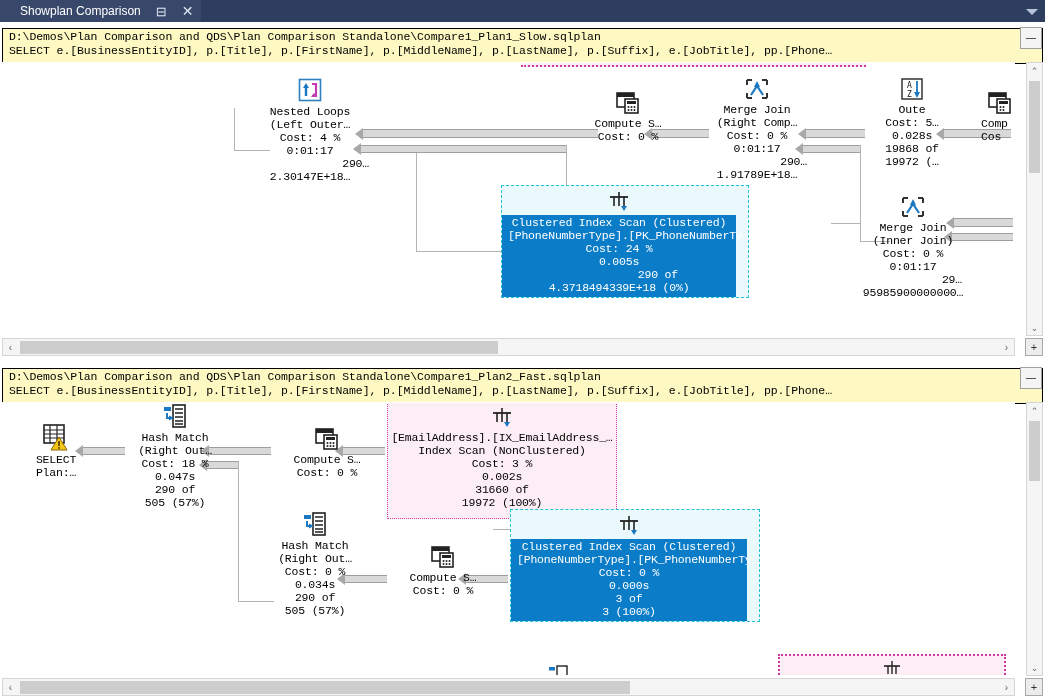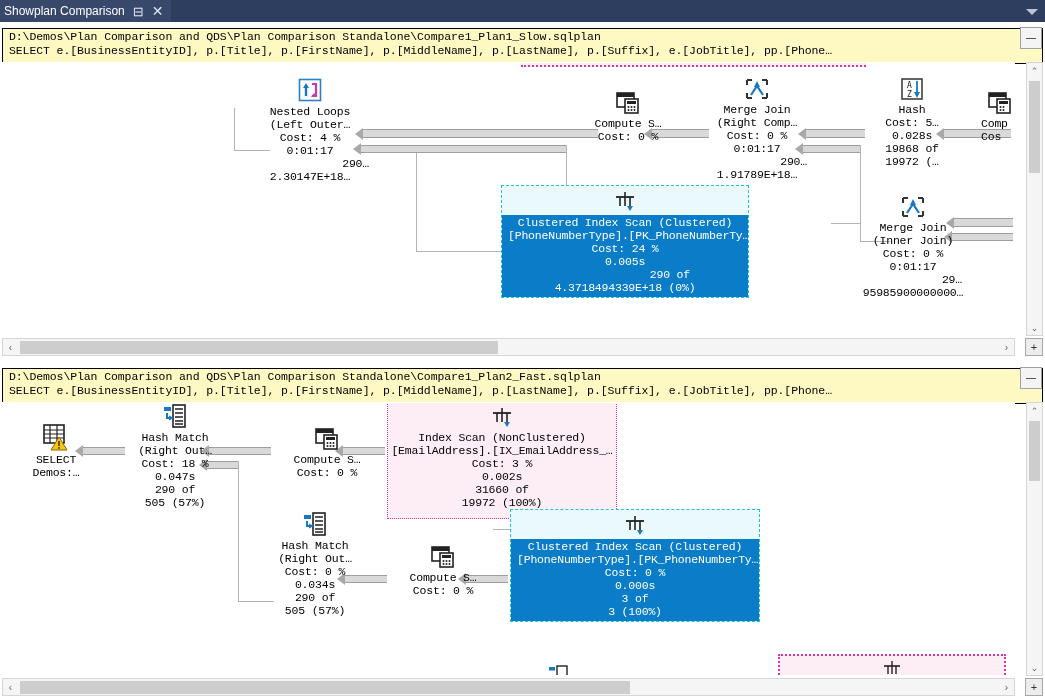--- a/index.html
+++ b/index.html
@@ -11,22 +11,22 @@
   }
   .app{position:relative;width:1045px;height:698px;}
 
   
   .tabstrip{
     position:absolute;left:0;top:0;width:1045px;height:22px;
     background:#2d3e5f;
   }
   .tab{
     position:absolute;left:0;top:0;height:22px;
-    display:flex;align-items:center;gap:8px;
-    padding:0 8px 0 4px;
+    display:flex;align-items:center;gap:15px;
+    padding:0 8px 0 20px;
     background:#38486b;color:#ffffff;
     font-family:"Liberation Sans","DejaVu Sans",sans-serif;font-size:12px;
     white-space:nowrap;
   }
   .tab .pin,.tab .close{
     font-family:"Liberation Sans",sans-serif;font-size:13px;line-height:1;
     color:#dfe5f0;cursor:pointer;
   }
   .tab .close{font-size:14px;}
   .tabmenu{
@@ -107,21 +107,21 @@
     display:flex;align-items:center;justify-content:center;cursor:pointer;
   }
 
   
   .node{position:absolute;text-align:center;white-space:nowrap;}
   .node .lbl{font-size:11.5px;line-height:13px;letter-spacing:-0.2px;}
   .icon{display:block;margin:0 auto 2px auto;}
 
   .node.sel{
     background:#e9f9fc;border:1px dashed #22c3d6;box-sizing:border-box;
-    padding:3px 0 0 0;
+    padding:3px 12px 0 0;
   }
   .node.sel .txtbox{background:#0a7cc8;color:#fff;padding:1px 6px 3px 6px;}
   .node.pink{
     background:#fdeef6;border:1px dotted #cf3ba5;box-sizing:border-box;padding:4px 0 0 0;
   }
 
   .conn{position:absolute;background:#b4b4b4;}
   .conn.h{height:1px;}
   .conn.v{width:1px;}
   .band{position:absolute;background:#d9d9d9;border-top:1px solid #9e9e9e;border-bottom:1px solid #9e9e9e;box-sizing:border-box;}
@@ -241,21 +241,21 @@
       </div>
 
       <div class="node" style="left:862px;top:14px;width:94px;">
         <svg class="icon" width="26" height="24" viewBox="0 0 26 24">
           <rect x="3" y="2" width="20" height="20" fill="#fff" stroke="#333" stroke-width="1.5"></rect>
           <text x="8" y="11" font-size="8" font-family="monospace" fill="#111">A</text>
           <text x="8" y="20" font-size="8" font-family="monospace" fill="#111">Z</text>
           <path d="M18 4 L18 18" stroke="#1a78c2" stroke-width="1.8"></path>
           <path d="M18 21 L15 15 L21 15 Z" fill="#1a78c2"></path>
         </svg>
-        <div class="lbl">Hash</div>
+        <div class="lbl">Oute</div>
         <div class="lbl">Cost: 5…</div>
         <div class="lbl">0.028s</div>
         <div class="lbl">19868 of</div>
         <div class="lbl">19972 (…</div>
       </div>
 
       <div class="node" style="left:978px;top:28px;width:70px;text-align:left;">
         <svg class="icon" width="26" height="24" viewBox="0 0 26 24" style="margin:0 0 2px 6px;">
           <rect x="2" y="2" width="17" height="14" fill="#fff" stroke="#222" stroke-width="1.6"></rect>
           <rect x="2" y="2" width="17" height="4" fill="#222"></rect>
@@ -354,21 +354,21 @@
       <div class="node" style="left:16px;top:20px;width:74px;">
         <svg class="icon" width="30" height="28" viewBox="0 0 30 28">
           <rect x="3" y="2" width="20" height="18" fill="#fff" stroke="#222" stroke-width="1.6"></rect>
           <path d="M3 7 L23 7 M3 11 L23 11 M3 15 L23 15" stroke="#222" stroke-width="1.2"></path>
           <path d="M9 2 L9 20 M16 2 L16 20" stroke="#222" stroke-width="1.2"></path>
           <path d="M18 14 L26 27 L10 27 Z" fill="#f5c518" stroke="#8a6a00" stroke-width="1"></path>
           <path d="M18 18 L18 23" stroke="#4a3a00" stroke-width="1.6"></path>
           <circle cx="18" cy="25" r="0.9" fill="#4a3a00"></circle>
         </svg>
         <div class="lbl">SELECT</div>
-        <div class="lbl">Demos:…</div>
+        <div class="lbl">Plan:…</div>
       </div>
 
       <div class="node" style="left:108px;top:0px;width:128px;">
         <svg class="icon" width="26" height="26" viewBox="0 0 26 26">
           <rect x="11" y="2" width="12" height="22" fill="#fff" stroke="#222" stroke-width="1.6"></rect>
           <path d="M13 6 L21 6 M13 10 L21 10 M13 14 L21 14 M13 18 L21 18 M13 21 L21 21" stroke="#222" stroke-width="1.3"></path>
           <rect x="2" y="4" width="7" height="4" fill="#1a78c2"></rect>
           <path d="M5 10 L5 15 L9 15" stroke="#1a78c2" stroke-width="2" fill="none"></path>
           <path d="M12 15 L7 12.5 L7 17.5 Z" fill="#1a78c2"></path>
         </svg>
@@ -398,22 +398,22 @@
       </div>
 
       <div class="node pink" style="left:384px;top:-3px;width:230px;height:119px;">
         <svg class="icon" width="26" height="24" viewBox="0 0 26 24">
           <path d="M4 8 L22 8" stroke="#222" stroke-width="1.8"></path>
           <path d="M8 8 L8 17 M13 8 L13 17 M18 8 L18 17" stroke="#222" stroke-width="1.6"></path>
           <path d="M13 3 L13 8" stroke="#222" stroke-width="1.6"></path>
           <path d="M18 17 L18 20" stroke="#1a78c2" stroke-width="2"></path>
           <path d="M18 22 L15 17 L21 17 Z" fill="#1a78c2"></path>
         </svg>
+        <div class="lbl">[EmailAddress].[IX_EmailAddress_…</div>
         <div class="lbl">Index Scan (NonClustered)</div>
-        <div class="lbl">[EmailAddress].[IX_EmailAddress_…</div>
         <div class="lbl">Cost: 3 %</div>
         <div class="lbl">0.002s</div>
         <div class="lbl">31660 of</div>
         <div class="lbl">19972 (100%)</div>
       </div>
 
       <div class="node" style="left:248px;top:108px;width:128px;">
         <svg class="icon" width="26" height="26" viewBox="0 0 26 26">
           <rect x="11" y="2" width="12" height="22" fill="#fff" stroke="#222" stroke-width="1.6"></rect>
           <path d="M13 6 L21 6 M13 10 L21 10 M13 14 L21 14 M13 18 L21 18 M13 21 L21 21" stroke="#222" stroke-width="1.3"></path>

